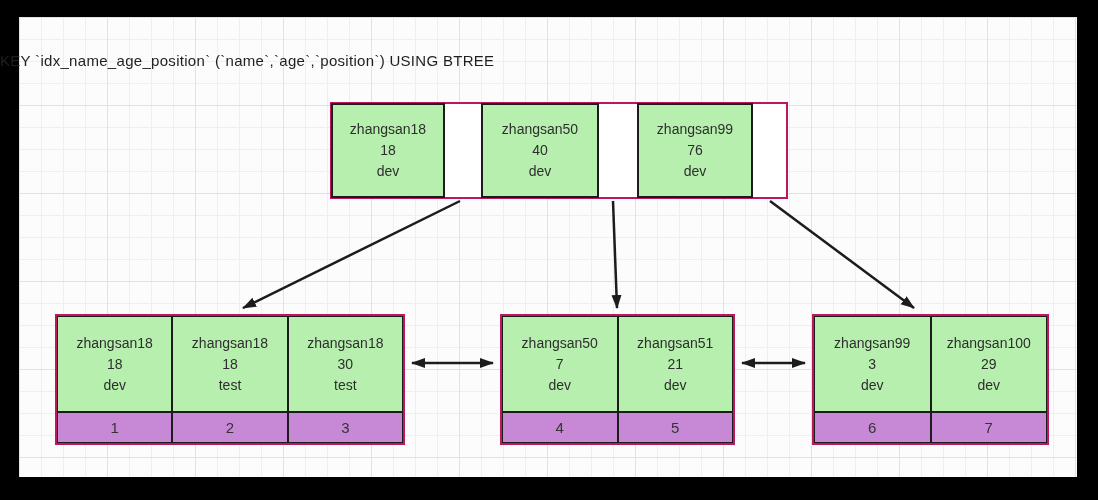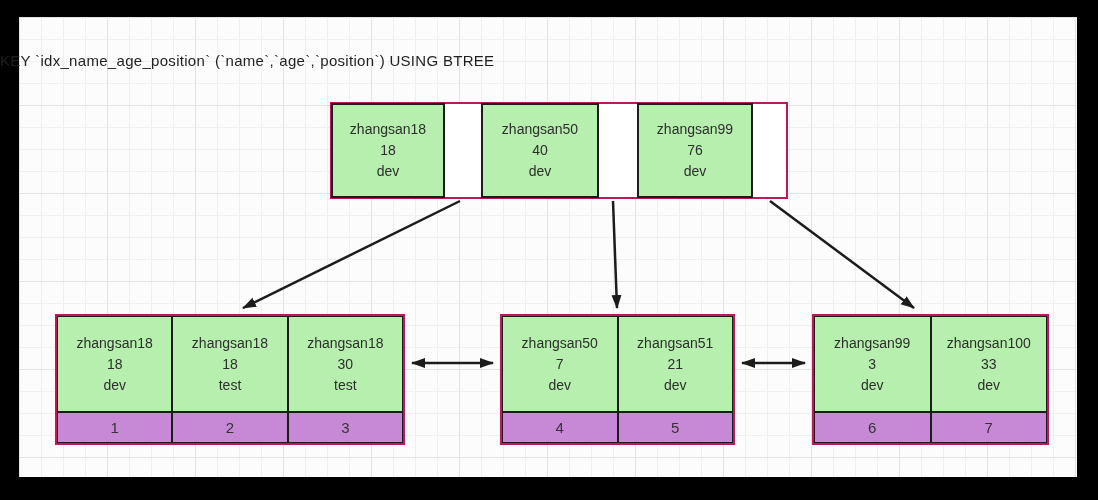--- a/index.html
+++ b/index.html
@@ -128,19 +128,19 @@
   </div>
 
   <div class="node leaf leaf-right">
     <div class="gcell">
       <div>zhangsan99</div>
       <div>3</div>
       <div>dev</div>
     </div>
     <div class="gcell">
       <div>zhangsan100</div>
-      <div>33</div>
+      <div>29</div>
       <div>dev</div>
     </div>
     <div class="pcell">6</div>
     <div class="pcell">7</div>
   </div>
 </div>
 
 </body></html>

